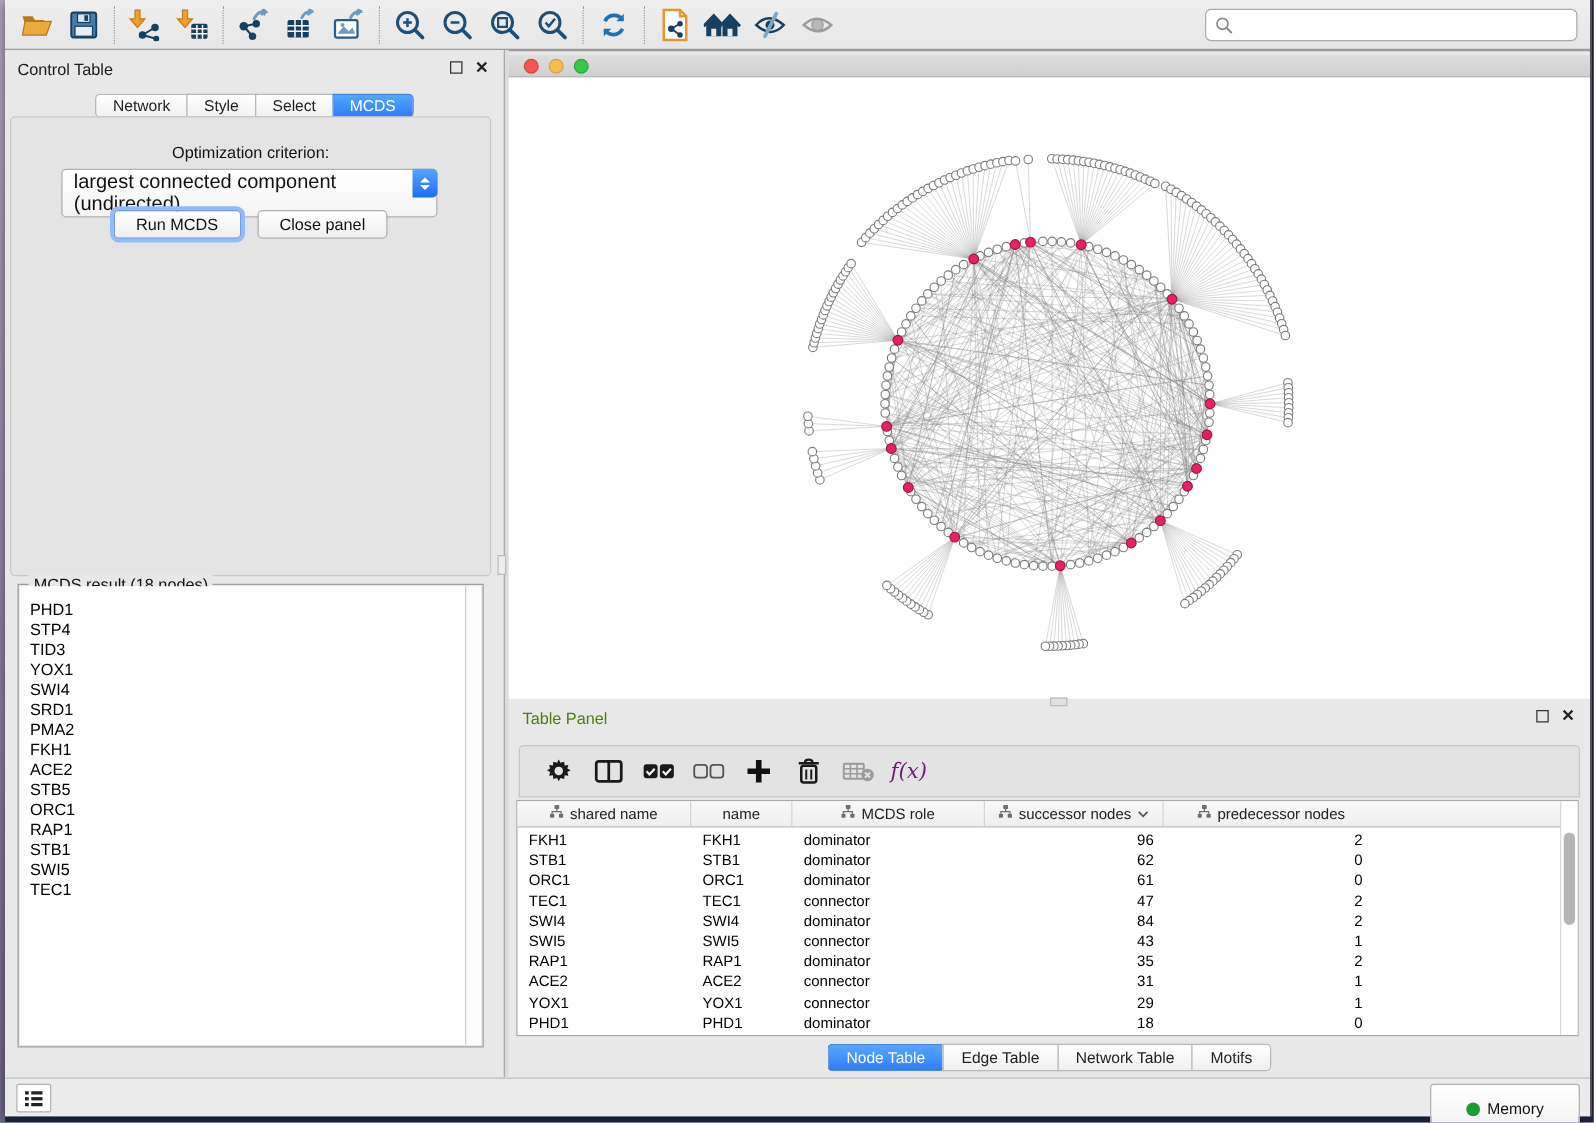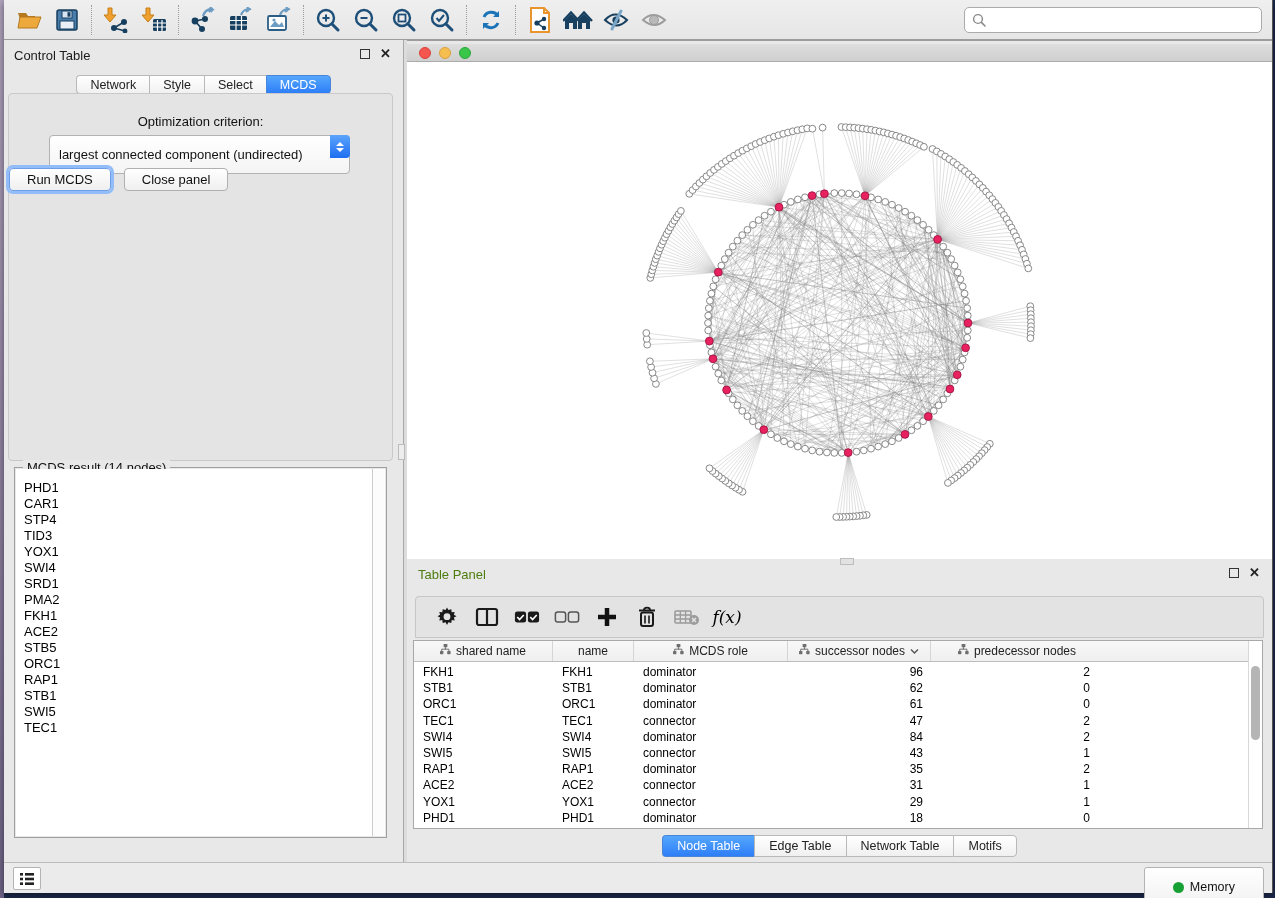--- a/index.html
+++ b/index.html
@@ -32,27 +32,27 @@
   .cp-tab { height:19px; padding:2px 13px; font-size:12.5px; color:#222; background:linear-gradient(#fff,#f1f1f1);
     border:1px solid #b9b9b9; border-right:none; display:flex; align-items:center; }
   .cp-tab:first-child { border-top-left-radius:4px; border-bottom-left-radius:4px; }
   .cp-tab:last-child { border-right:1px solid #b9b9b9; border-top-right-radius:4px; border-bottom-right-radius:4px; }
   .cp-tab.active { background:linear-gradient(#55a7fd,#2e7ef8); color:#fff; border-color:#4a86d8; }
 
   .cp-body { position:absolute; left:4px; right:10px; top:53px; height:368px;
     background:#e4e4e4; border:1px solid #c9c9c9; border-radius:4px; }
   .opt-label { position:absolute; top:20px; width:100%; text-align:center; font-size:13px; color:#111; }
   .opt-select { position:absolute; left:40px; right:42px; top:41px; height:39px; background:linear-gradient(#fff,#f4f4f4);
-    border:1px solid #b2b2b2; border-radius:4px; display:flex; align-items:center; font-size:13px; color:#111;
+    border:1px solid #b2b2b2; border-radius:4px; display:flex; align-items:center; font-size:16px; color:#111;
     padding-left:9px; }
   .opt-stepper { position:absolute; right:-1px; top:-1px; width:20px; height:23px; border-radius:0 4px 4px 0;
     background:linear-gradient(#5aa4fd,#1e6ef0); display:flex; flex-direction:column; align-items:center; justify-content:center; gap:2px; }
   .opt-stepper .tri-up { width:0;height:0;border-left:4px solid transparent;border-right:4px solid transparent;border-bottom:4px solid #fff; }
   .opt-stepper .tri-dn { width:0;height:0;border-left:4px solid transparent;border-right:4px solid transparent;border-top:4px solid #fff; }
-  .cp-buttons { position:absolute; top:74px; width:100%; display:flex; gap:13px; }
+  .cp-buttons { position:absolute; top:74px; width:100%; display:flex; justify-content:center; gap:13px; }
   .mac-btn { height:23px; padding:0 17px; font-size:13px; color:#111; background:linear-gradient(#fff,#efefef);
     border:1px solid #b0b0b0; border-radius:4px; display:flex; align-items:center; }
   .mac-btn.focused { box-shadow:0 0 0 3px #92bcfa; border-color:#6f9ee8; }
 
   .mcds-result { position:absolute; left:10px; right:16px; top:427px; height:371px; border:1px solid #9f9f9f; }
   .mcds-legend { position:absolute; top:-8px; left:8px; background:#e8e8e8; padding:0 4px; font-size:13px; color:#111; }
   .mcds-list { position:absolute; left:1px; right:14px; top:1px; bottom:1px; background:#fff; overflow:hidden; padding-top:11px; }
   .mcds-item { font-size:13px; color:#000; padding-left:8px; height:16px; line-height:16px; }
   .mcds-scroll { position:absolute; right:1px; top:1px; bottom:1px; width:13px; background:#fcfcfc; border-left:1px solid #ccc; }
 
@@ -72,21 +72,21 @@
   .net-title { position:absolute; width:100%; text-align:center; top:2px; font-size:12px; color:#222; }
   .net-canvas { position:absolute; left:0; right:0; top:21px; height:497px; background:#fff; }
   .h-grip { position:absolute; left:50%; top:517px; width:14px; height:7px; background:#e2e2e2; border:1px solid #bdbdbd; }
 
   
   .tp-header { position:absolute; left:11px; top:526px; font-size:13px; color:#4d7c0f; }
   .tp-header-icons { right:12px; top:527px; }
   .tp-toolbar { position:absolute; left:8px; right:8px; top:555px; height:42px; background:#e3e3e3;
     border:1px solid #c6c6c6; border-radius:4px 4px 0 0; display:flex; align-items:center; gap:14px; padding-left:18px; }
   .tp-tool { width:26px; height:26px; display:flex; align-items:center; justify-content:center; }
-  .fx-label { font-family:"DejaVu Serif", serif; font-style:italic; font-size:17px; color:#000000;text-align:center; }
+  .fx-label { font-family:"DejaVu Serif", serif; font-style:italic; font-size:17px; color:#701a75;text-align:center; }
 
   .node-table { position:absolute; left:6px; width:850px; top:599px; height:189px; background:#fff; border:1px solid #a8a8a8; }
   .nt-headrow { position:absolute; left:0; right:14px; top:0; height:21px; background:linear-gradient(#f8f8f8,#efefef);
     border-bottom:1px solid #bdbdbd; display:flex; }
   .nt-hcell { display:flex; align-items:center; justify-content:center; gap:5px; font-size:12px; color:#222;
     border-right:1px solid #d5d5d5; height:100%; }
   .nt-hcell:last-child { border-right:none; }
   .nt-body { position:absolute; left:0; right:14px; top:21px; bottom:0; overflow:hidden; padding-top:2px; }
   .nt-row { display:flex; height:16.2px; }
   .nt-cell { font-size:12px; color:#000; line-height:16px; white-space:nowrap; overflow:hidden; }
@@ -283,24 +283,23 @@
             <span class="tri-up"></span>
             <span class="tri-dn"></span>
           </span>
       </div>
       <div class="cp-buttons">
         <button class="mac-btn focused">Run MCDS</button>
         <button class="mac-btn">Close panel</button>
       </div>
     </div>
     <div class="mcds-result">
-      <div class="mcds-legend">MCDS result (14 nodes)</div>
+      <div class="mcds-legend">MCDS result (18 nodes)</div>
       <div class="mcds-list">
           <div class="mcds-item">PHD1</div>
-          <div class="mcds-item">CAR1</div>
           <div class="mcds-item">STP4</div>
           <div class="mcds-item">TID3</div>
           <div class="mcds-item">YOX1</div>
           <div class="mcds-item">SWI4</div>
           <div class="mcds-item">SRD1</div>
           <div class="mcds-item">PMA2</div>
           <div class="mcds-item">FKH1</div>
           <div class="mcds-item">ACE2</div>
           <div class="mcds-item">STB5</div>
           <div class="mcds-item">ORC1</div>

